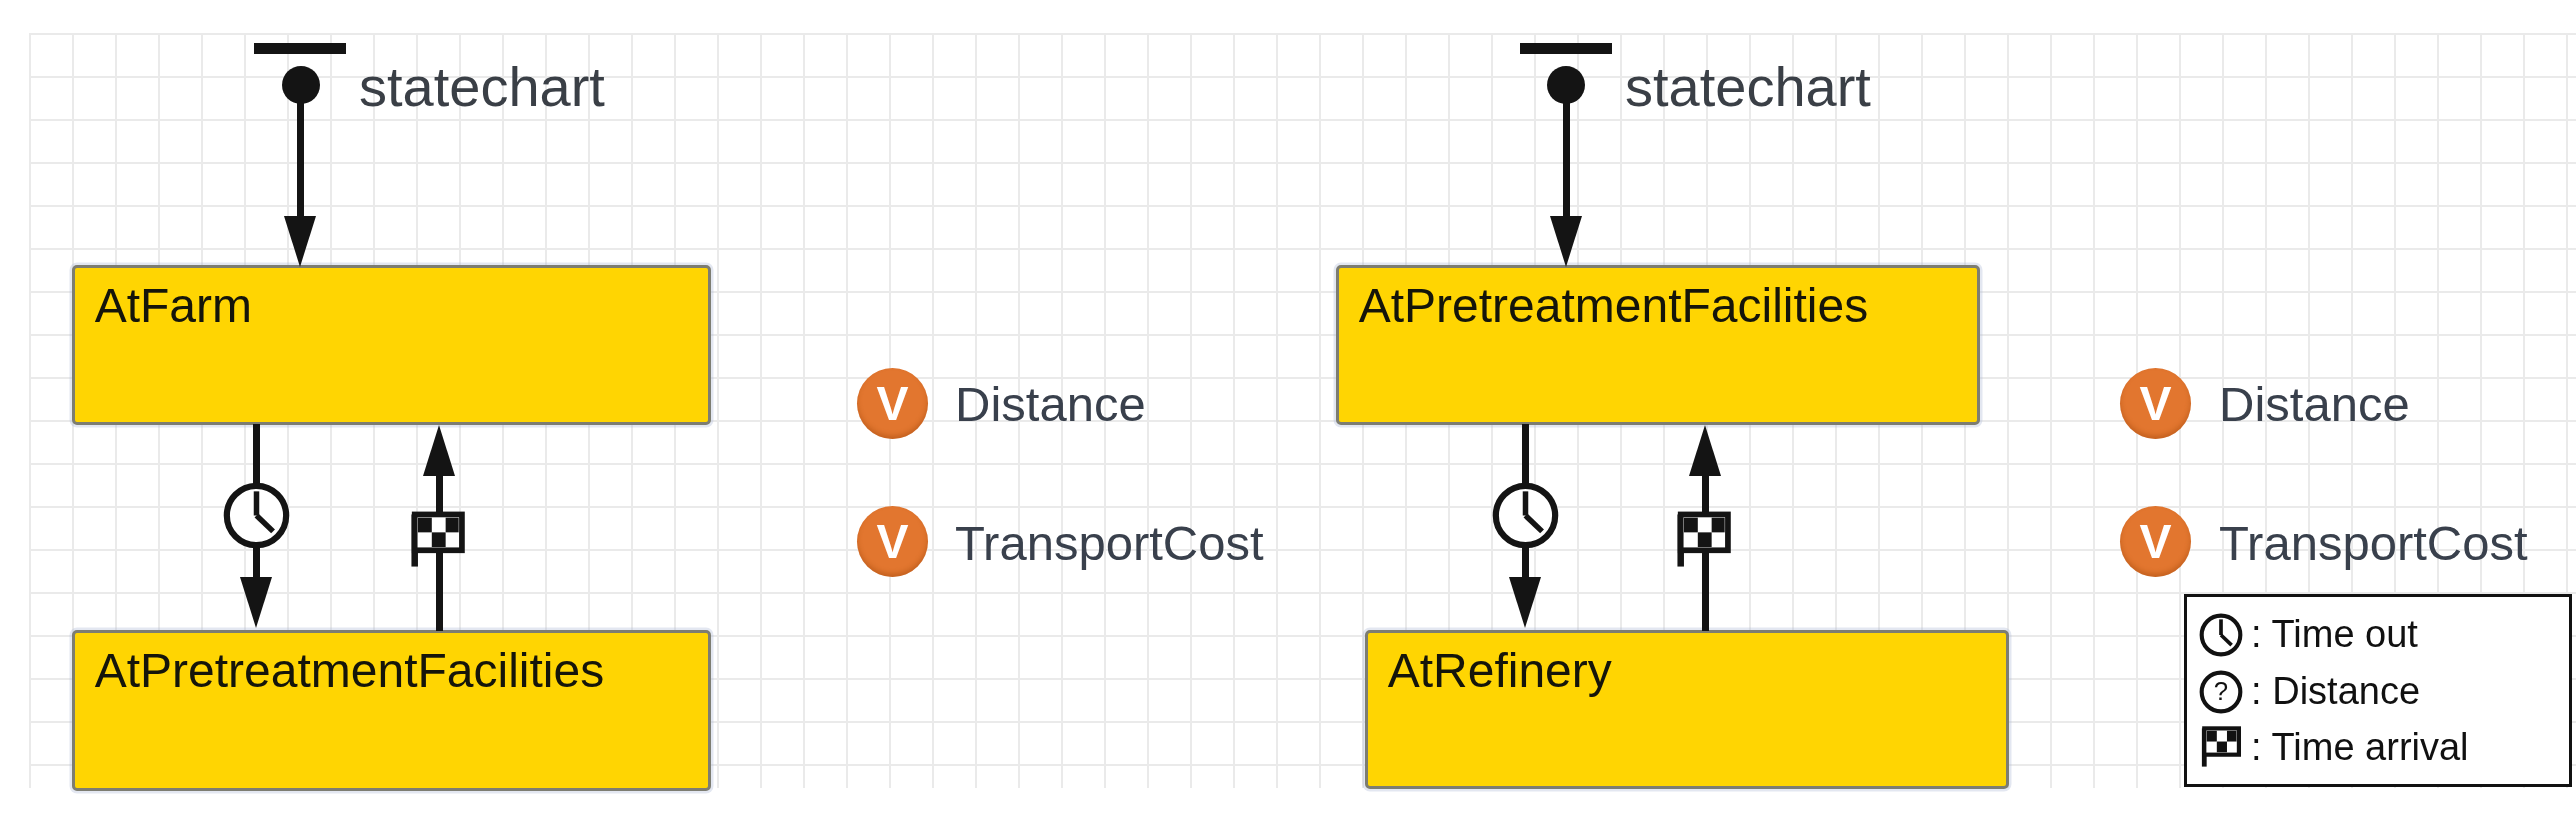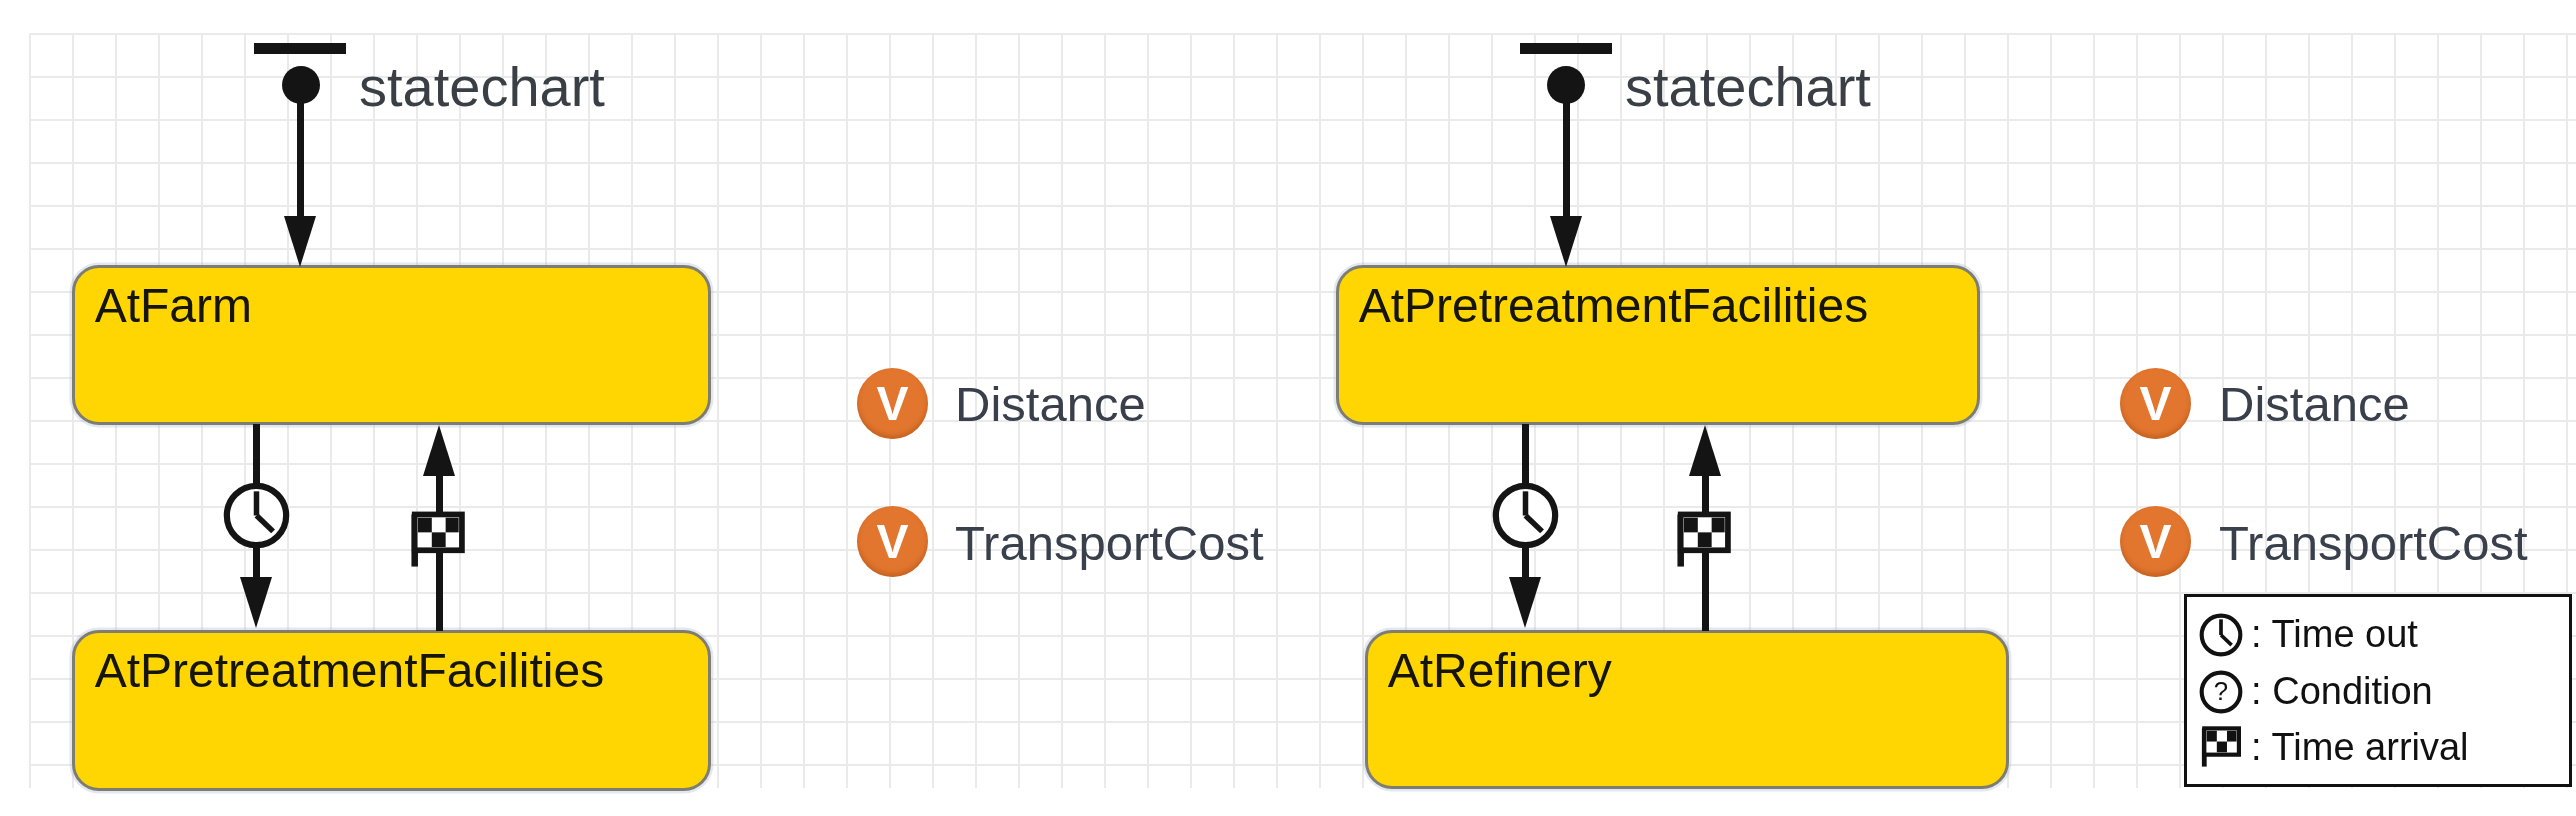--- a/index.html
+++ b/index.html
@@ -10,21 +10,21 @@
   
   #grid{
     position:absolute;left:29px;top:33px;width:2547px;height:755px;
     background-image:
       linear-gradient(to right,#eaeaea 1.6px,transparent 1.6px),
       linear-gradient(to bottom,#eaeaea 1.6px,transparent 1.6px);
     background-size:43px 43px;
   }
   
   .state{
-    position:absolute;background:#FFD502;border:3.3px solid #7d7d72;border-radius:27px;
+    position:absolute;background:#FFD502;border:3.3px solid #7d7d72;border-radius:5px;
     box-shadow:0 0 0 2.5px rgba(175,185,215,0.35);box-sizing:border-box;
   }
   .state .state-label{
     display:block;padding:11.5px 19.7px;font-size:48px;line-height:1.1;color:#15150a;
     white-space:nowrap;overflow:hidden;
   }
   
   .entry-bar{position:absolute;height:10.7px;width:92px;background:#141414;}
   .entry-dot{position:absolute;width:38px;height:38px;border-radius:50%;background:#141414;}
   .vline{position:absolute;width:6.6px;background:#141414;}
@@ -154,21 +154,21 @@
       </span>
       <span class="legend-text">: Time out</span>
     </div>
     <div class="legend-row">
       <span class="legend-icon">
         <svg width="46" height="46" viewBox="0 0 100 100">
           <circle cx="50" cy="50" r="42" fill="#ffffff" stroke="#111111" stroke-width="9"></circle>
           <text x="50" y="68" text-anchor="middle" font-size="56" fill="#111111" font-family="Liberation Sans, sans-serif">?</text>
         </svg>
       </span>
-      <span class="legend-text">: Condition</span>
+      <span class="legend-text">: Distance</span>
     </div>
     <div class="legend-row">
       <span class="legend-icon">
         <svg width="44" height="43" viewBox="0 0 70 72">
           <line x1="7" y1="4" x2="7" y2="68" stroke="#111111" stroke-width="8"></line>
           <rect x="7" y="4" width="58" height="44" fill="#ffffff" stroke="#111111" stroke-width="7"></rect>
           <rect x="11" y="8" width="17" height="18" fill="#111111"></rect>
           <rect x="45" y="8" width="16" height="18" fill="#111111"></rect>
           <rect x="28" y="26" width="17" height="18" fill="#111111"></rect>
         </svg>

